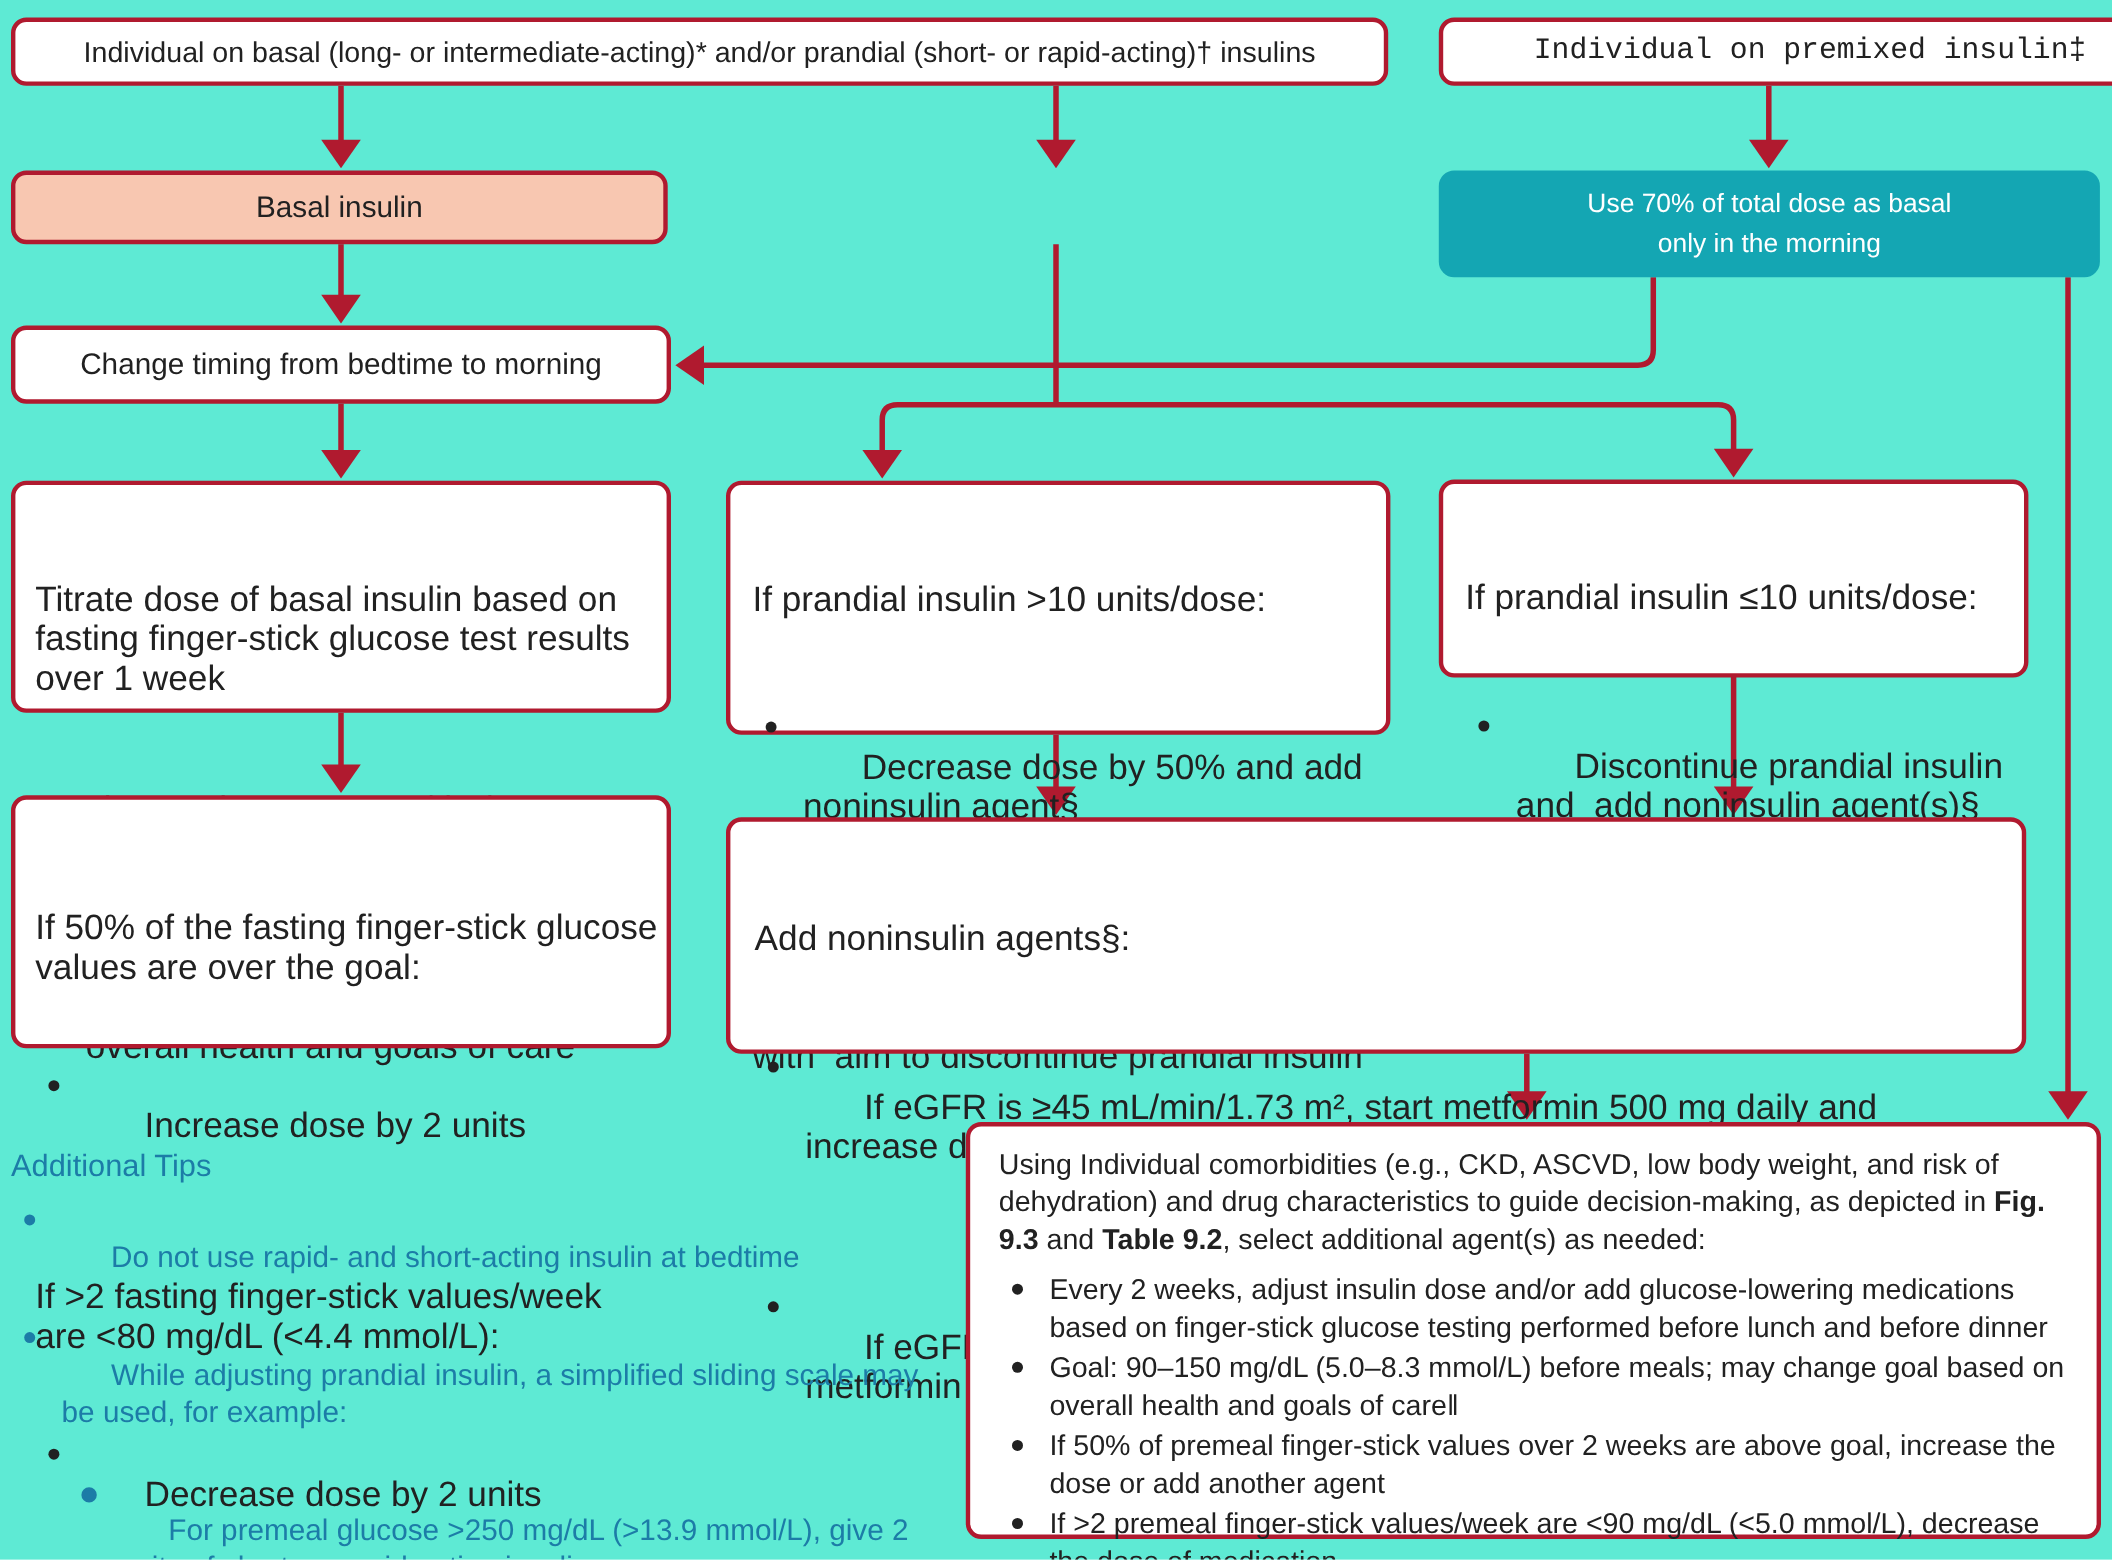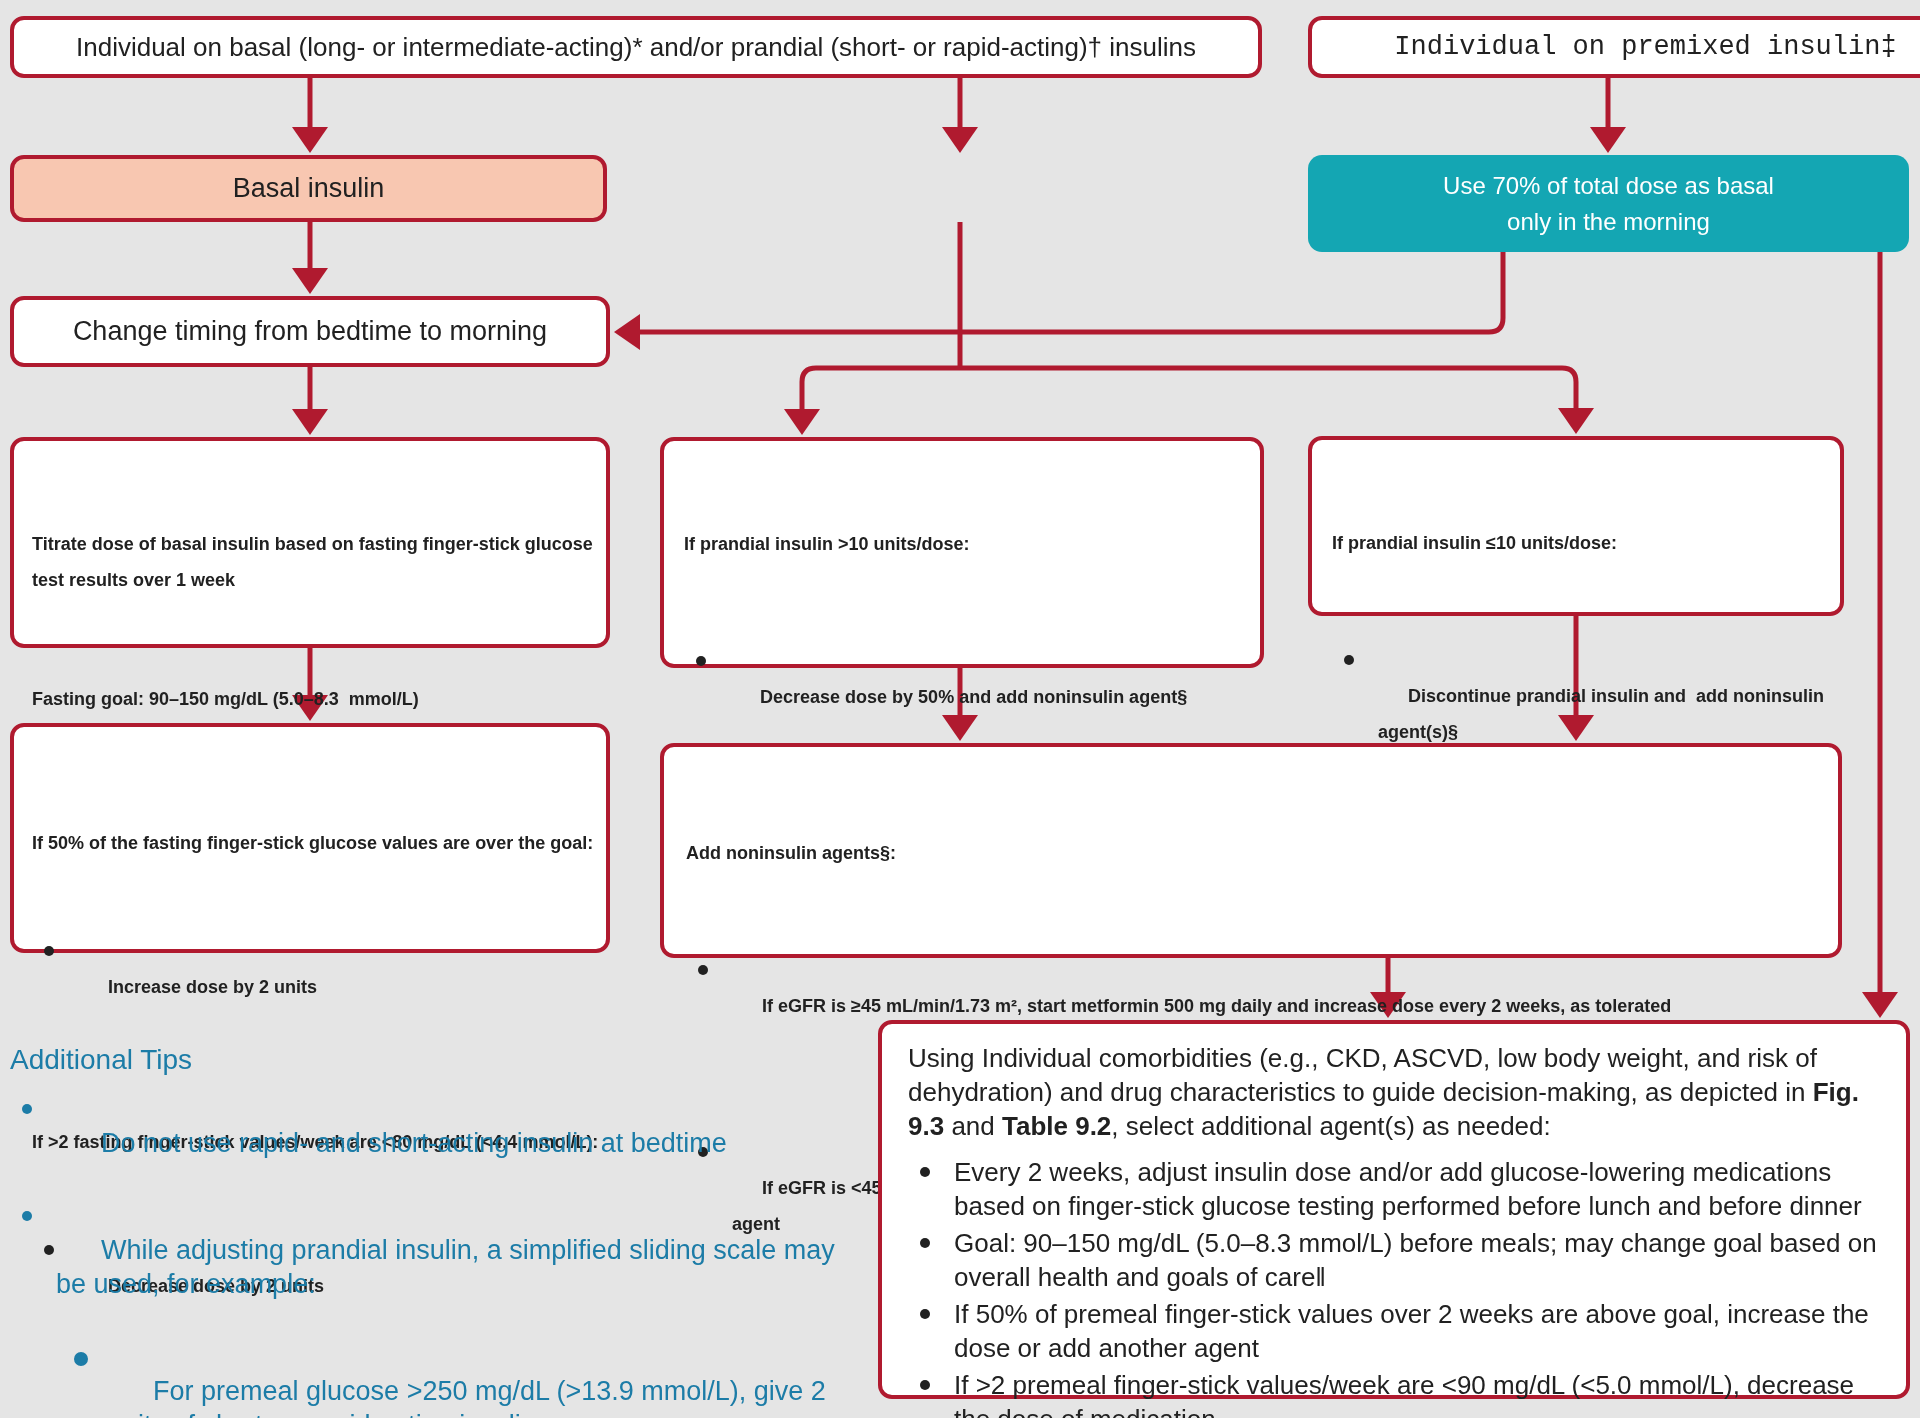--- a/index.html
+++ b/index.html
@@ -1,32 +1,32 @@
 <!DOCTYPE html>
 <html><head>
 <meta charset="utf-8">
 <style>
   html,body { margin:0; padding:0; background:#ffffff; }
   .canvas {
     position:relative; width:1920px; height:1418px; overflow:hidden;
     font-family:"Liberation Sans","DejaVu Sans",sans-serif;
-    color:#212121; background:#e5e5e5;
+    color:#212121; background:#5eead4;
   }
   svg.connectors { position:absolute; left:0; top:0; z-index:0; }
   .box {
     position:absolute; box-sizing:border-box; background:#ffffff;
     border:4px solid #b01a2f; border-radius:14px; z-index:1;
   }
   .center { display:flex; align-items:center; justify-content:center; text-align:center; }
   .salmon { background:#f8c7b1; }
   .teal  { background:#14a6b3; border:none; color:#ffffff; }
   .h1 { font-size:26px; }
   .h2 { font-size:27px; }
   .tealtxt { font-size:24px; line-height:36px; }
-  .txt { font-size:18px; line-height:36px; white-space:pre-wrap;font-weight:bold; }
+  .txt { font-size:32px; line-height:36px; white-space:pre-wrap; }
   .txt p { margin:0 0 11px 0; }
   .li { position:relative; padding-left:46px; margin:0 0 2px 0; }
   .li::before {
     content:""; position:absolute; left:12px; top:13px;
     width:10px; height:10px; border-radius:50%; background:#212121;
   }
   .li.sub::before { background:transparent; border:3px solid #1c7ca7; width:8px; height:8px; top:9px; }
   .pad-g { padding:13px 8px 0 18px; }
   .pad-h { padding:26px 6px 0 18px; }
   .pad-i { padding:13px 10px 0 20px; }

